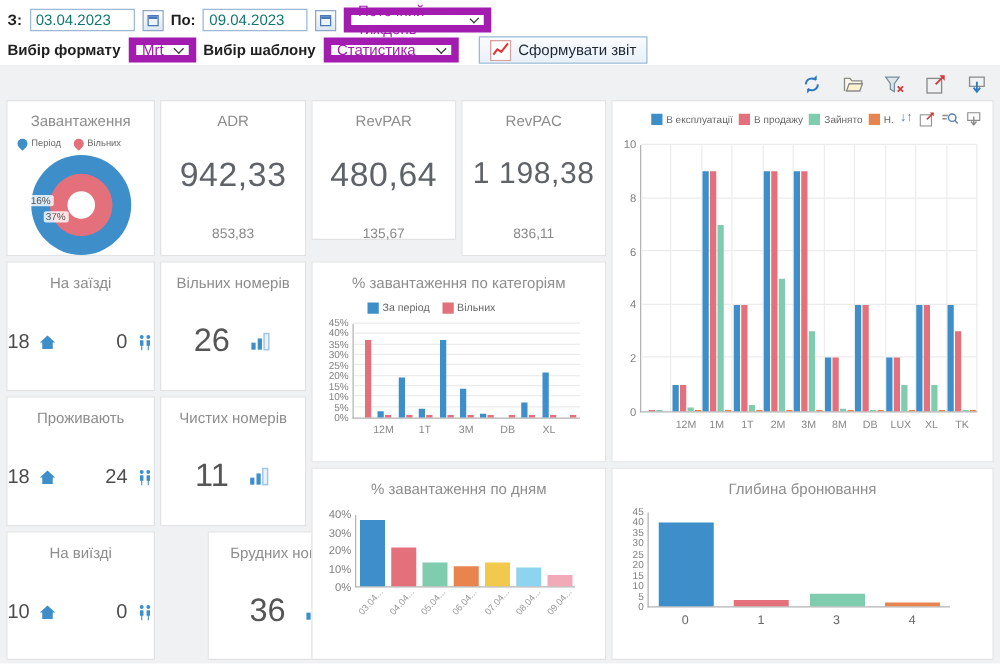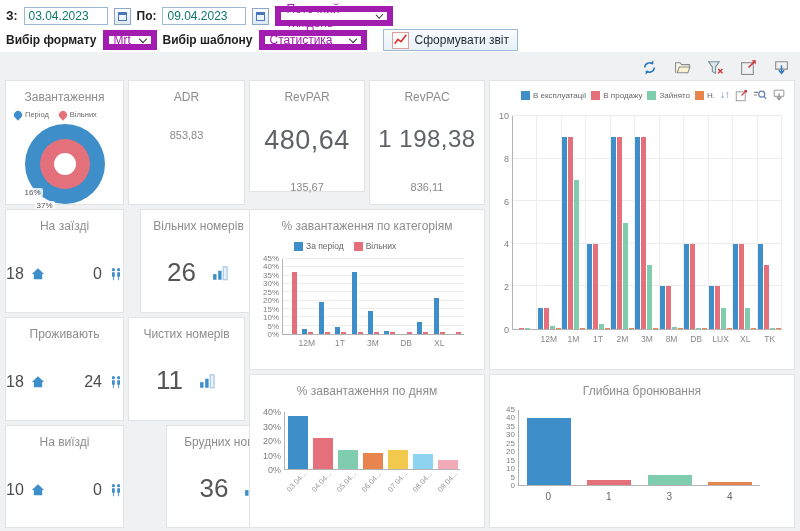--- a/index.html
+++ b/index.html
@@ -33,21 +33,21 @@
   .kpi-secondary{font-size:11px;color:#8a8a8a;text-align:center;margin-top:25px;}
   
   .d-legend{display:flex;gap:10px;margin:6px 0 0 8px;font-size:7.5px;color:#6b6b6b;align-items:center;}
   .lg-item{display:flex;align-items:center;gap:3px;cursor:pointer;}
   .pie-sw{width:8px;height:8px;border-radius:50% 50% 50% 0;transform:rotate(-45deg);display:inline-block;}
   .donut{position:relative;width:80px;height:80px;margin:5px auto 0 auto;}
   .d-outer{width:80px;height:80px;border-radius:50%;display:flex;align-items:center;justify-content:center;}
   .d-mid{width:50px;height:50px;border-radius:50%;display:flex;align-items:center;justify-content:center;}
   .d-hole{width:22px;height:22px;border-radius:50%;background:#fff;}
   .d-lab{position:absolute;font-size:8px;color:#555;background:rgba(255,255,255,.8);
-    padding:0 2px;border-radius:2px;margin-top:32px;}
+    padding:0 2px;border-radius:2px;}
   .d-lab1{left:-2px;top:32px;}
   .d-lab2{left:10px;top:45px;}
   
   .pair-row{display:flex;justify-content:space-between;align-items:center;margin-top:32px;}
   .pair{display:flex;align-items:center;gap:7px;}
   .pair-num{font-size:16px;color:#4d4d4d;}
   .big-row{display:flex;justify-content:center;gap:16px;align-items:center;margin-top:24px;}
   .big-num{font-size:26px;color:#565656;}
   
   .chart .legend{display:flex;gap:10px;font-size:8.5px;color:#666;align-items:flex-end;}
@@ -191,20 +191,21 @@
           <div class="d-hole"></div>
         </div>
       </div>
       <span class="d-lab d-lab1">16%</span>
       <span class="d-lab d-lab2">37%</span>
     </div>
   </div>
 
   <div class="card" style="left:128px;top:80px;width:117px;height:125px;">
     <div class="ctitle">ADR</div>
+    <div class="kpi-value">942,33</div>
     <div class="kpi-secondary">853,83</div>
   </div>
   <div class="card" style="left:249px;top:80px;width:116px;height:112px;">
     <div class="ctitle">RevPAR</div>
     <div class="kpi-value">480,64</div>
     <div class="kpi-secondary">135,67</div>
   </div>
   <div class="card" style="left:369px;top:80px;width:116px;height:125px;">
     <div class="ctitle">RevPAC</div>
     <div class="kpi-value" style="font-size:24px">1 198,38</div>
@@ -224,21 +225,21 @@
         <span class="pair-num">0</span>
         <svg width="14" height="14" viewBox="0 0 16 16">
             <circle cx="5" cy="3" r="1.8" fill="#3d8ec9"></circle>
             <circle cx="11" cy="3" r="1.8" fill="#3d8ec9"></circle>
             <path d="M3.4 6h3.2v5H5.5v4h-1v-4H3.4z" fill="#3d8ec9"></path>
             <path d="M9.4 6h3.2v5h-1.1v4h-1v-4H9.4z" fill="#3d8ec9"></path>
           </svg>
       </span>
     </div>
   </div>
-  <div class="card" style="left:140px;top:209px;width:117px;height:104px;">
+  <div class="card" style="left:128px;top:209px;width:117px;height:104px;">
     <div class="ctitle">Вільних номерів</div>
     <div class="big-row">
       <span class="big-num">26</span>
       <svg width="18" height="18" viewBox="0 0 16 16">
           <rect x="1" y="9" width="3" height="5" fill="#3d8ec9"></rect>
           <rect x="5.5" y="6" width="3" height="8" fill="#3d8ec9"></rect>
           <rect x="10" y="2.5" width="3.4" height="11.5" fill="#eaf3fb" stroke="#9fc4e8"></rect>
         </svg>
     </div>
   </div>

